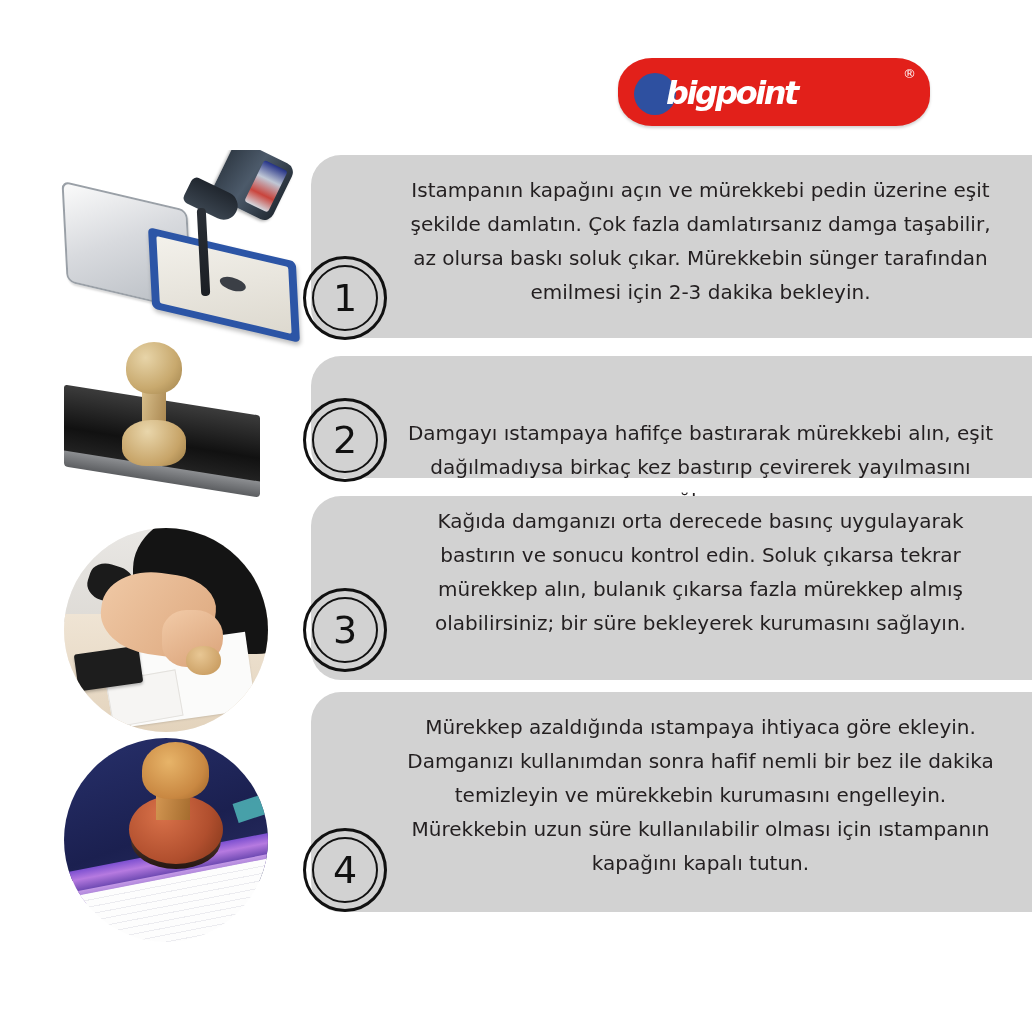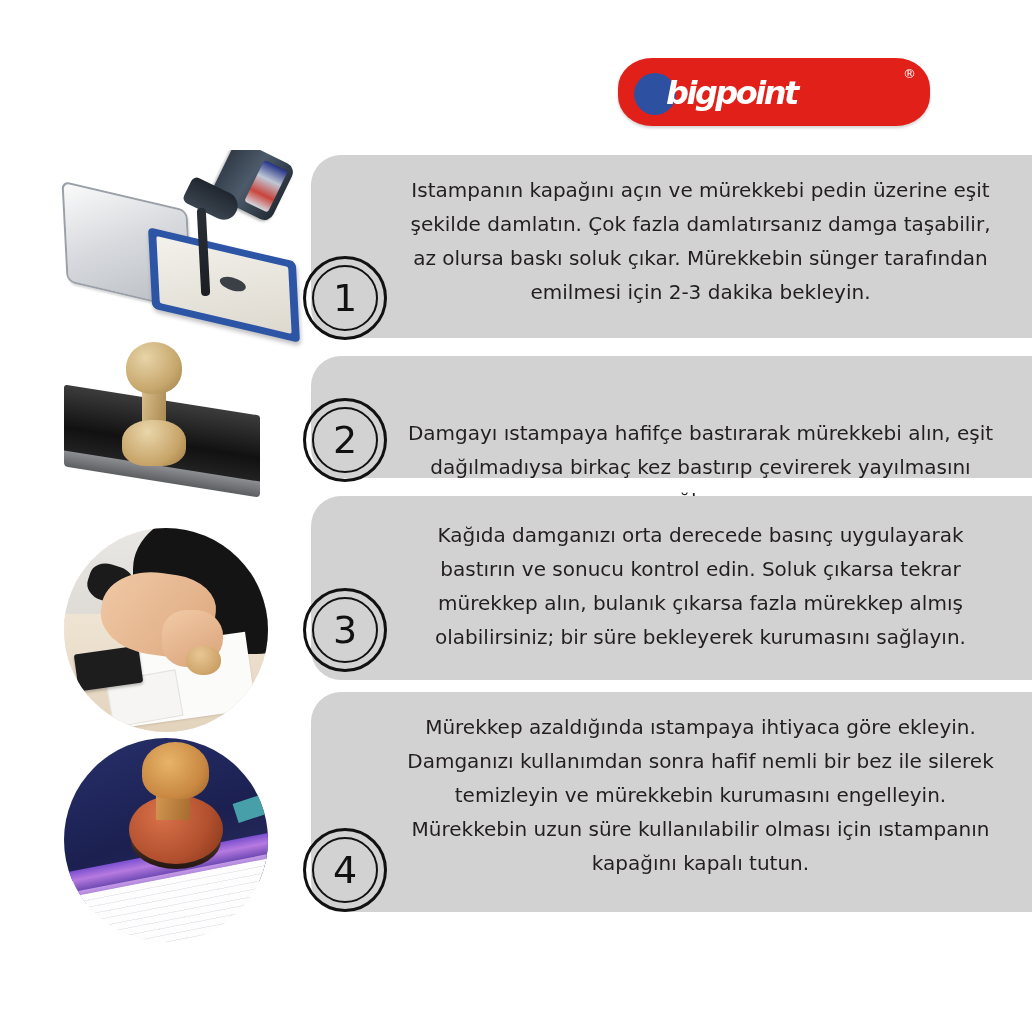--- a/index.html
+++ b/index.html
@@ -90,21 +90,21 @@
     width: 100%;
   }
 
   #panel-1 { top: 155px;  height: 183px; }
   #panel-1 .panel-text { padding-top: 18px; }
 
   #panel-2 { top: 356px;  height: 122px; }
   #panel-2 .panel-text { padding-top: 12px; margin-top: 48px; }
 
   #panel-3 { top: 496px;  height: 184px; }
-  #panel-3 .panel-text { padding-top: 22px; }
+  #panel-3 .panel-text { padding-top: 8px; }
 
   #panel-4 { top: 692px;  height: 220px; }
   #panel-4 .panel-text { padding-top: 18px; }
 
   
   .num-badge {
     position: absolute;
     width: 84px;
     height: 84px;
     border-radius: 50%;
@@ -448,21 +448,21 @@
 
   <div class="panel" id="panel-2">
     <div class="panel-text">Damgayı ıstampaya hafifçe bastırarak mürekkebi alın, eşit dağılmadıysa birkaç kez bastırıp çevirerek yayılmasını sağlayın.</div>
   </div>
 
   <div class="panel" id="panel-3">
     <div class="panel-text">Kağıda damganızı orta derecede basınç uygulayarak bastırın ve sonucu kontrol edin. Soluk çıkarsa tekrar mürekkep alın, bulanık çıkarsa fazla mürekkep almış olabilirsiniz; bir süre bekleyerek kurumasını sağlayın.</div>
   </div>
 
   <div class="panel" id="panel-4">
-    <div class="panel-text">Mürekkep azaldığında ıstampaya ihtiyaca göre ekleyin. Damganızı kullanımdan sonra hafif nemli bir bez ile silerek temizleyin ve mürekkebin kurumasını engelleyin. Mürekkebin uzun süre kullanılabilir olması için ıstampanın kapağını kapalı tutun.</div>
+    <div class="panel-text">Mürekkep azaldığında ıstampaya ihtiyaca göre ekleyin. Damganızı kullanımdan sonra hafif nemli bir bez ile dakika temizleyin ve mürekkebin kurumasını engelleyin. Mürekkebin uzun süre kullanılabilir olması için ıstampanın kapağını kapalı tutun.</div>
   </div>
 
   <div class="num-badge" id="badge-1">
     <span>1</span>
   </div>
   <div class="num-badge" id="badge-2">
     <span>2</span>
   </div>
   <div class="num-badge" id="badge-3">
     <span>3</span>

